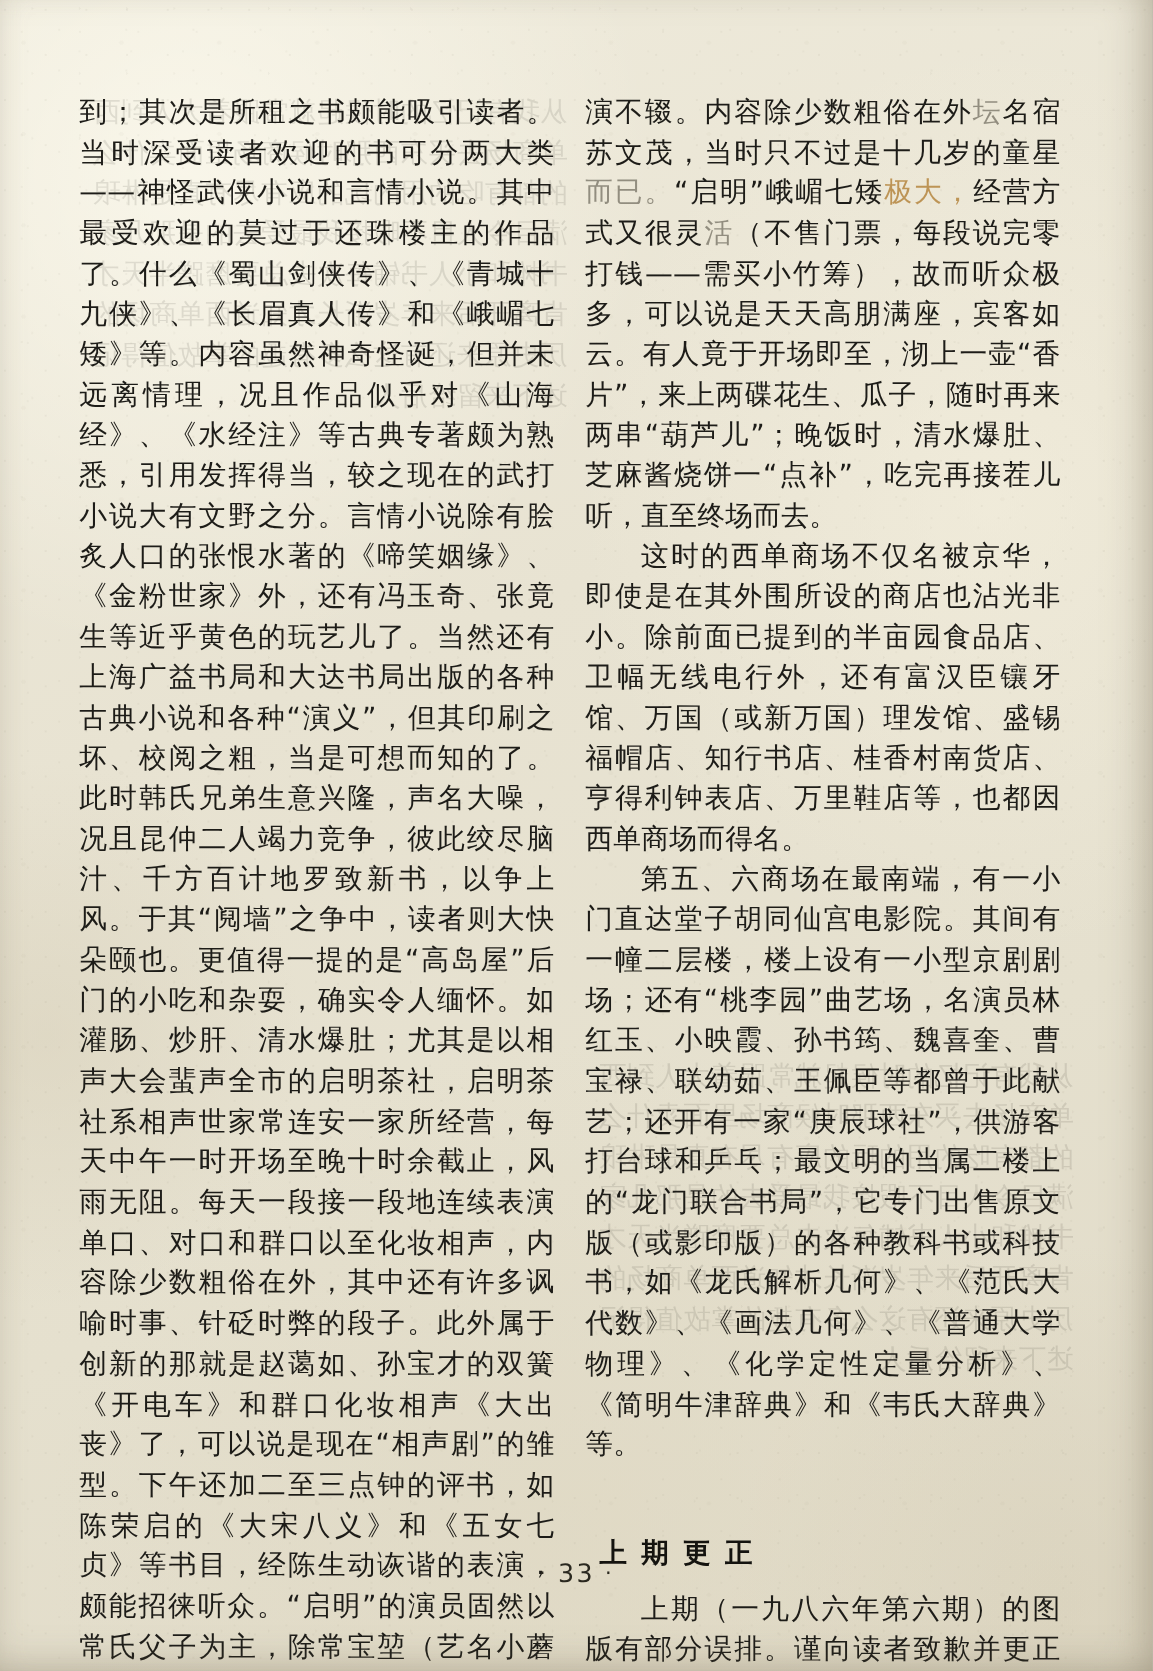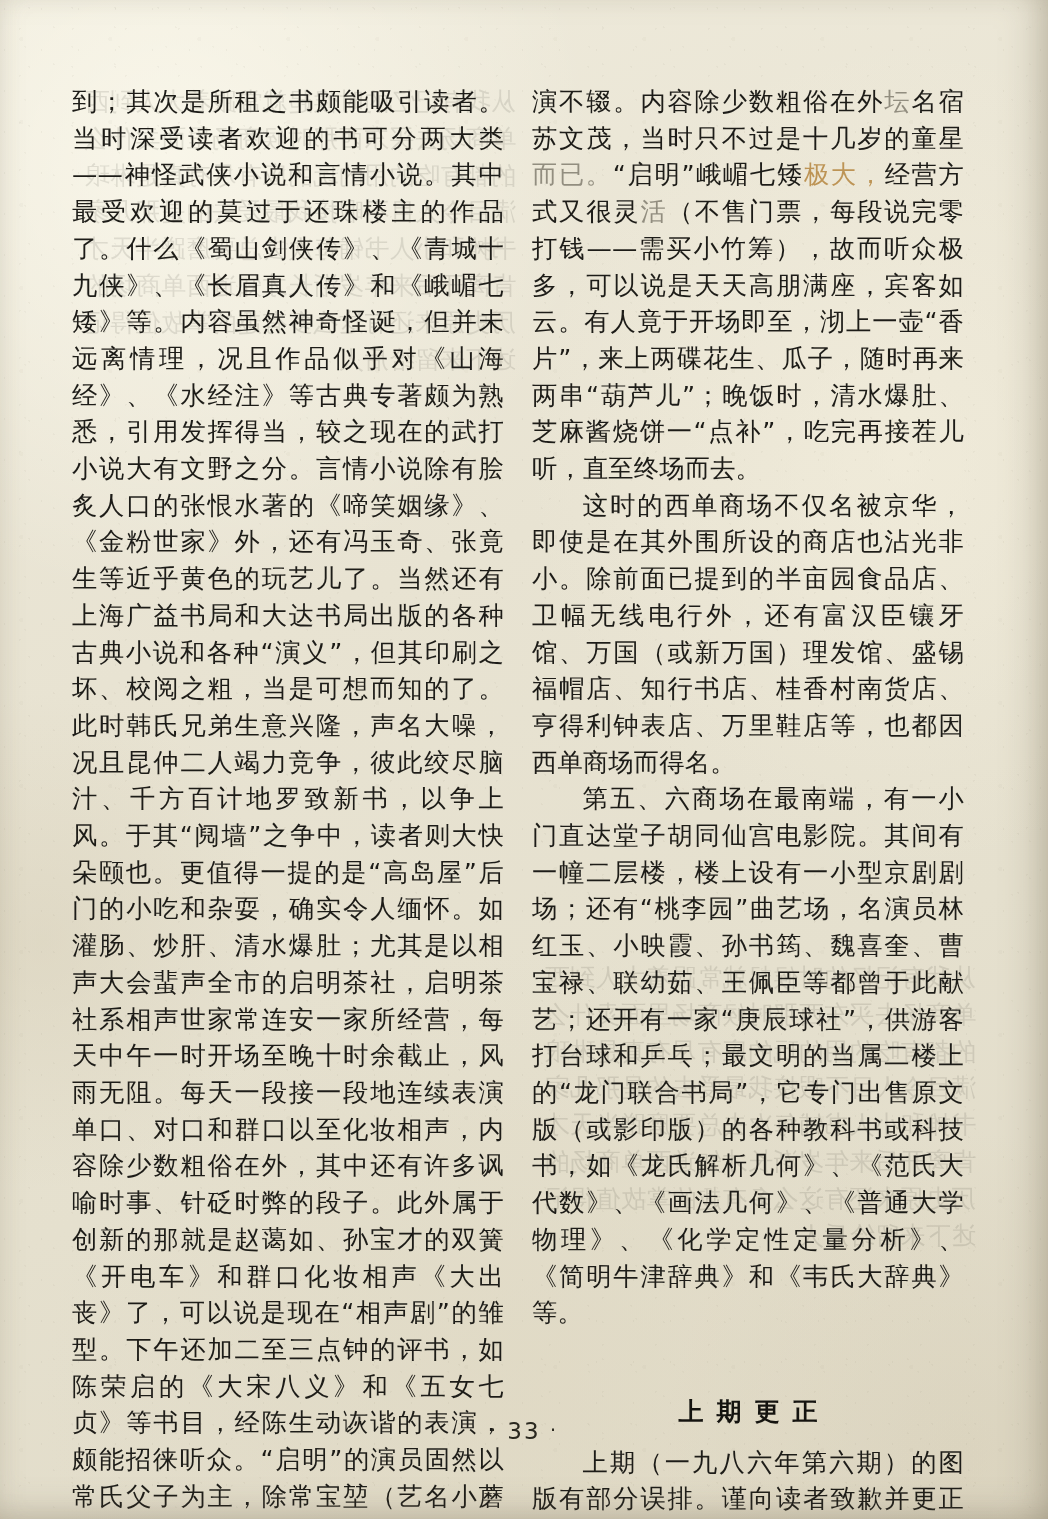--- a/index.html
+++ b/index.html
@@ -96,21 +96,20 @@
   .para.cont { text-indent: 0; }
 
   
   .faded   { color: #6f6b5e; opacity: .72; }
   .faded2  { color: #a16207; opacity: .62; }
 
   
   #correction-block { margin-top: 62px; }
   #correction-heading {
     margin: 0 0 14px 0;
-    text-align: center;
     font-weight: bold;
     font-size: 25px;
     letter-spacing: 13px;
     text-indent: 13px;      
     color: #14130f;
   }
   .corr-item { margin: 0; text-indent: 2em; }
 
   
   #folio {

